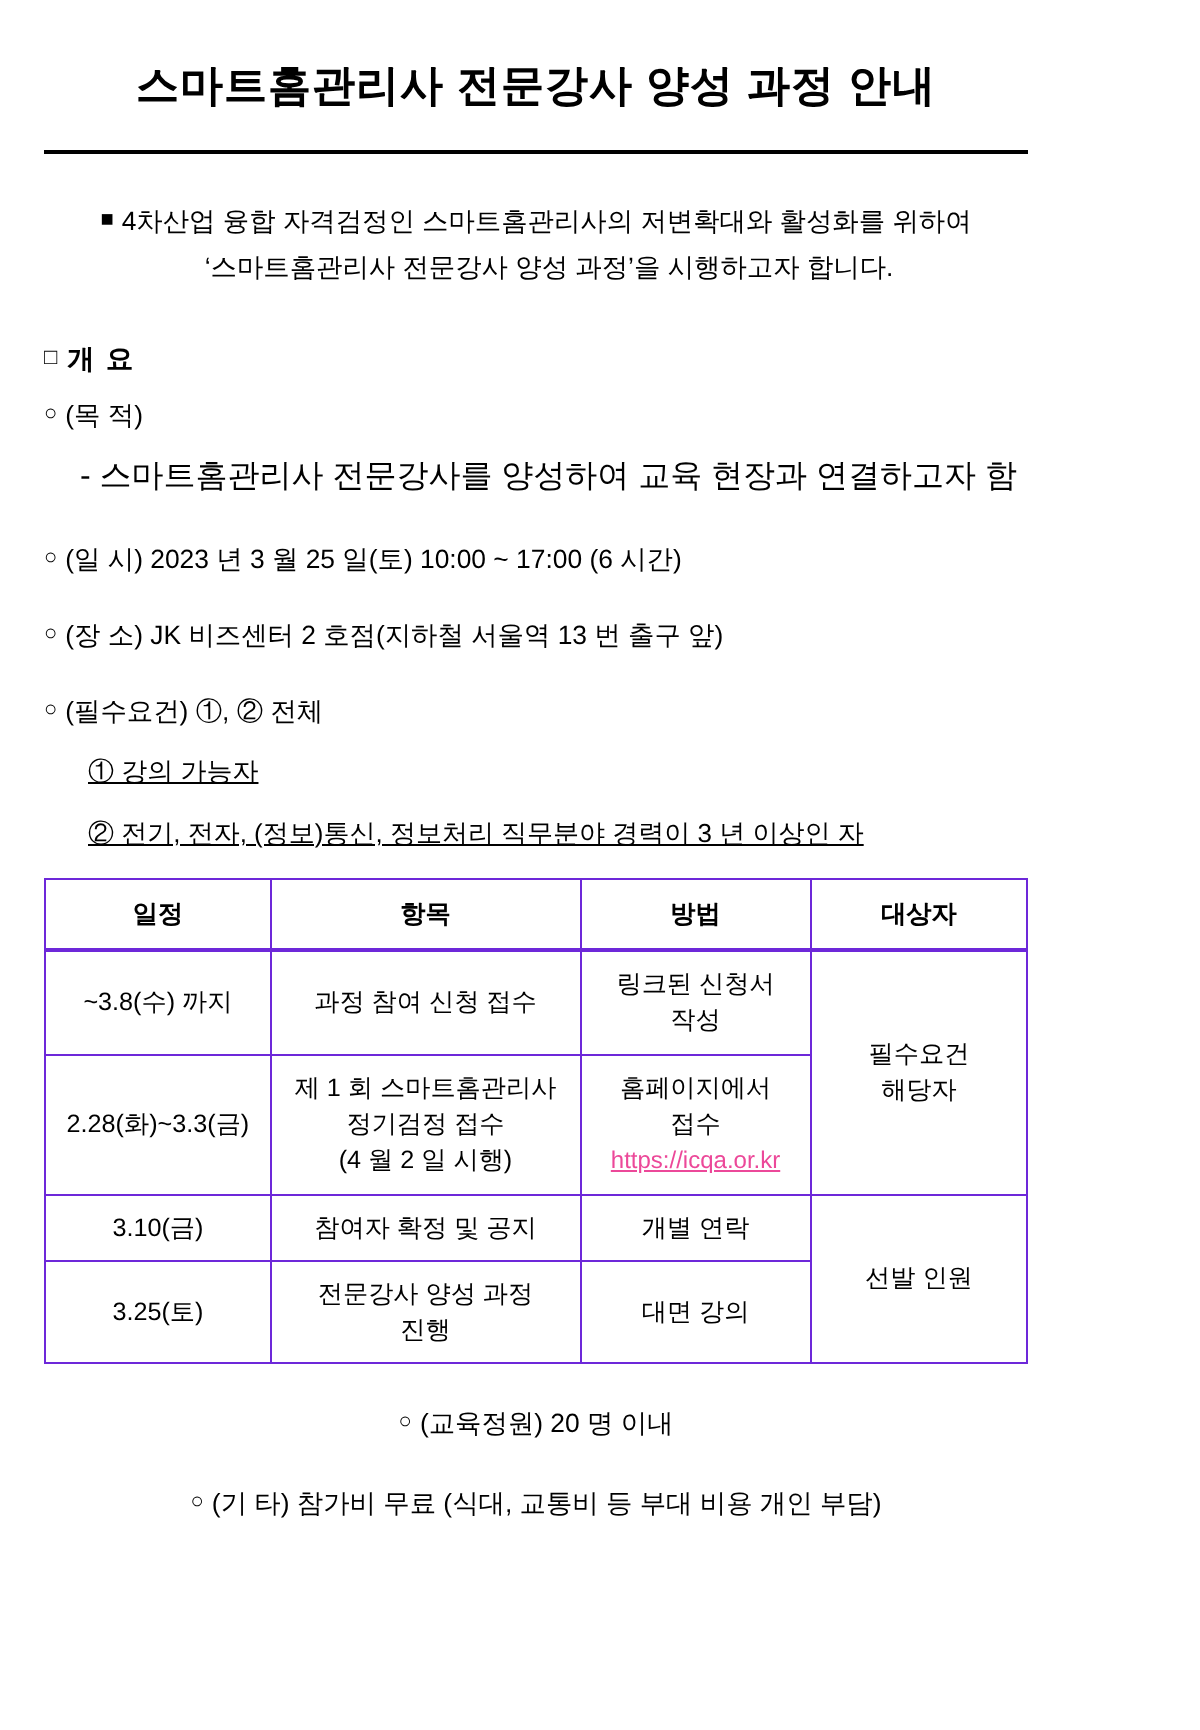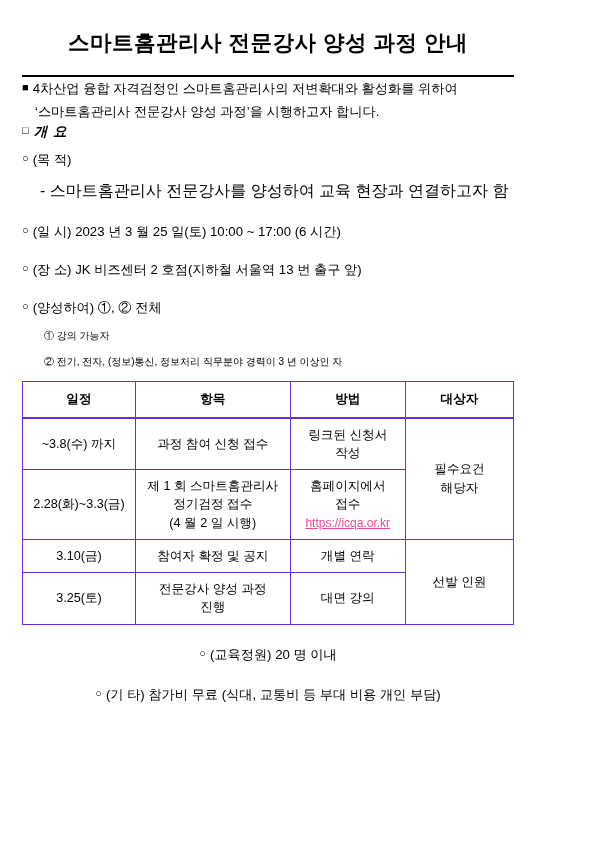--- a/index.html
+++ b/index.html
@@ -30,52 +30,55 @@
     padding-bottom: 4px;
     white-space: nowrap;
   }
   .title-rule {
     width: 100%;
     height: 2px;
     background: #000;
     margin: 14px 0 0 0;
   }
   .intro {
+    margin-top: 22px;
     font-size: 13.2px;
     line-height: 1.75;
+    text-align: center;
   }
   .intro .l2 {
     display: block;
     padding-left: 13px;
   }
   .sec-head {
+    margin-top: 26px;
     font-size: 13.6px;
     font-weight: bold;
     letter-spacing: 1px;
-    font-style: italic;
   }
   .line {
     font-size: 13.2px;
     margin-top: 17px;
     line-height: 1.6;
   }
   .line.tight {
     margin-top: 8px;
   }
   .sub {
     font-size: 16px;
     margin-top: 8px;
     padding-left: 18px;
     line-height: 1.6;
   }
   .sub2 {
-    font-size: 10px;
+    font-size: 13px;
     margin-top: 10px;
     padding-left: 22px;
     line-height: 1.6;
+    text-decoration: underline;
   }
   .mark {
     font-size: 11px;
     vertical-align: 2px;
     margin-right: 4px;
   }
   table.schedule {
     width: 100%;
     border-collapse: collapse;
     margin-top: 11px;
@@ -135,21 +138,21 @@
 
   <div class="line">
     <span class="mark">○</span><span>(일 시) 2023 년 3 월 25 일(토) 10:00 ~ 17:00 (6 시간)</span>
   </div>
 
   <div class="line">
     <span class="mark">○</span><span>(장 소) JK 비즈센터 2 호점(지하철 서울역 13 번 출구 앞)</span>
   </div>
 
   <div class="line">
-    <span class="mark">○</span><span>(양성하여) ①, ② 전체</span>
+    <span class="mark">○</span><span>(필수요건) ①, ② 전체</span>
   </div>
   <div class="sub2">① 강의 가능자</div>
   <div class="sub2">② 전기, 전자, (정보)통신, 정보처리 직무분야 경력이 3 년 이상인 자</div>
 
 
   <table class="schedule">
     <colgroup>
       <col class="c1">
         <col class="c2">
         <col class="c3">

